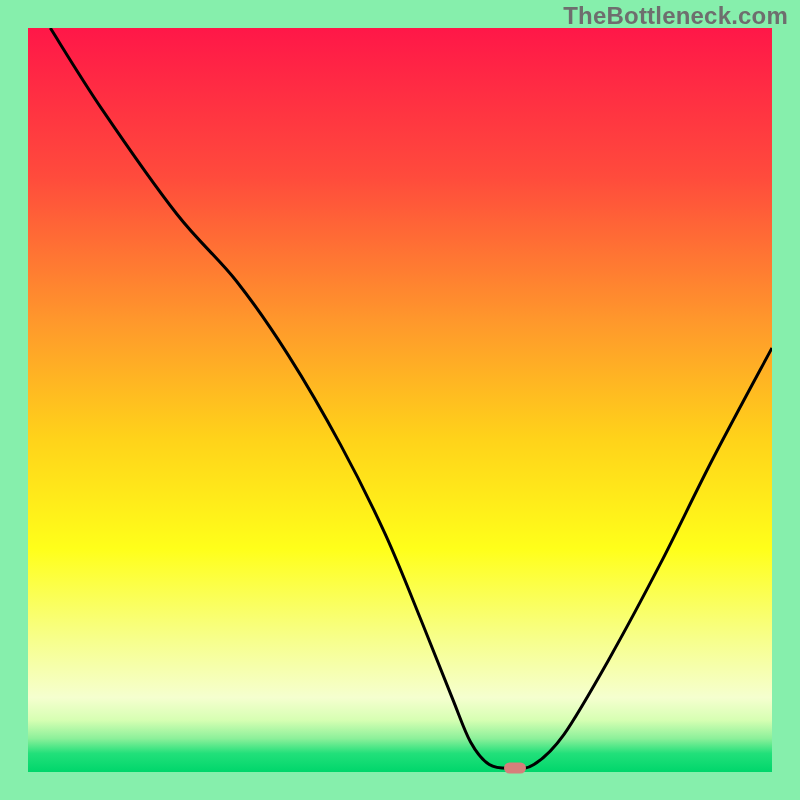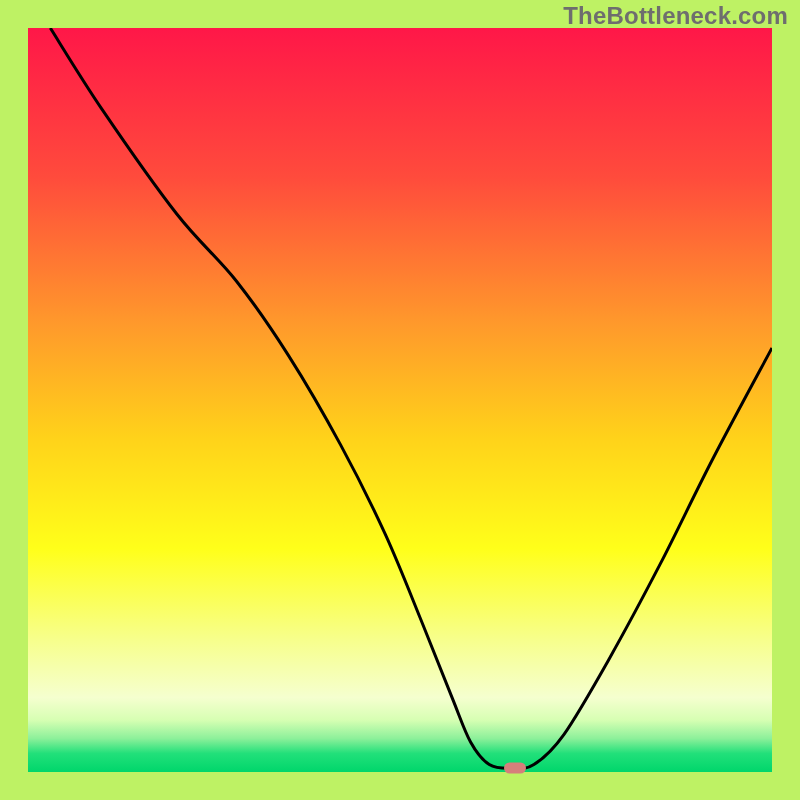--- a/index.html
+++ b/index.html
@@ -8,21 +8,21 @@
     width: 800px;
     height: 800px;
     background: #000;
     font-family: Arial, Helvetica, sans-serif;
     overflow: hidden;
   }
   .frame {
     position: relative;
     width: 800px;
     height: 800px;
-    background: #bef264;
+    background: #86efac;
   }
   .watermark {
     position: absolute;
     top: 2px;
     right: 12px;
     color: #6e6e6e;
     font-size: 24px;
     font-weight: 600;
     letter-spacing: 0.2px;
     user-select: none;

